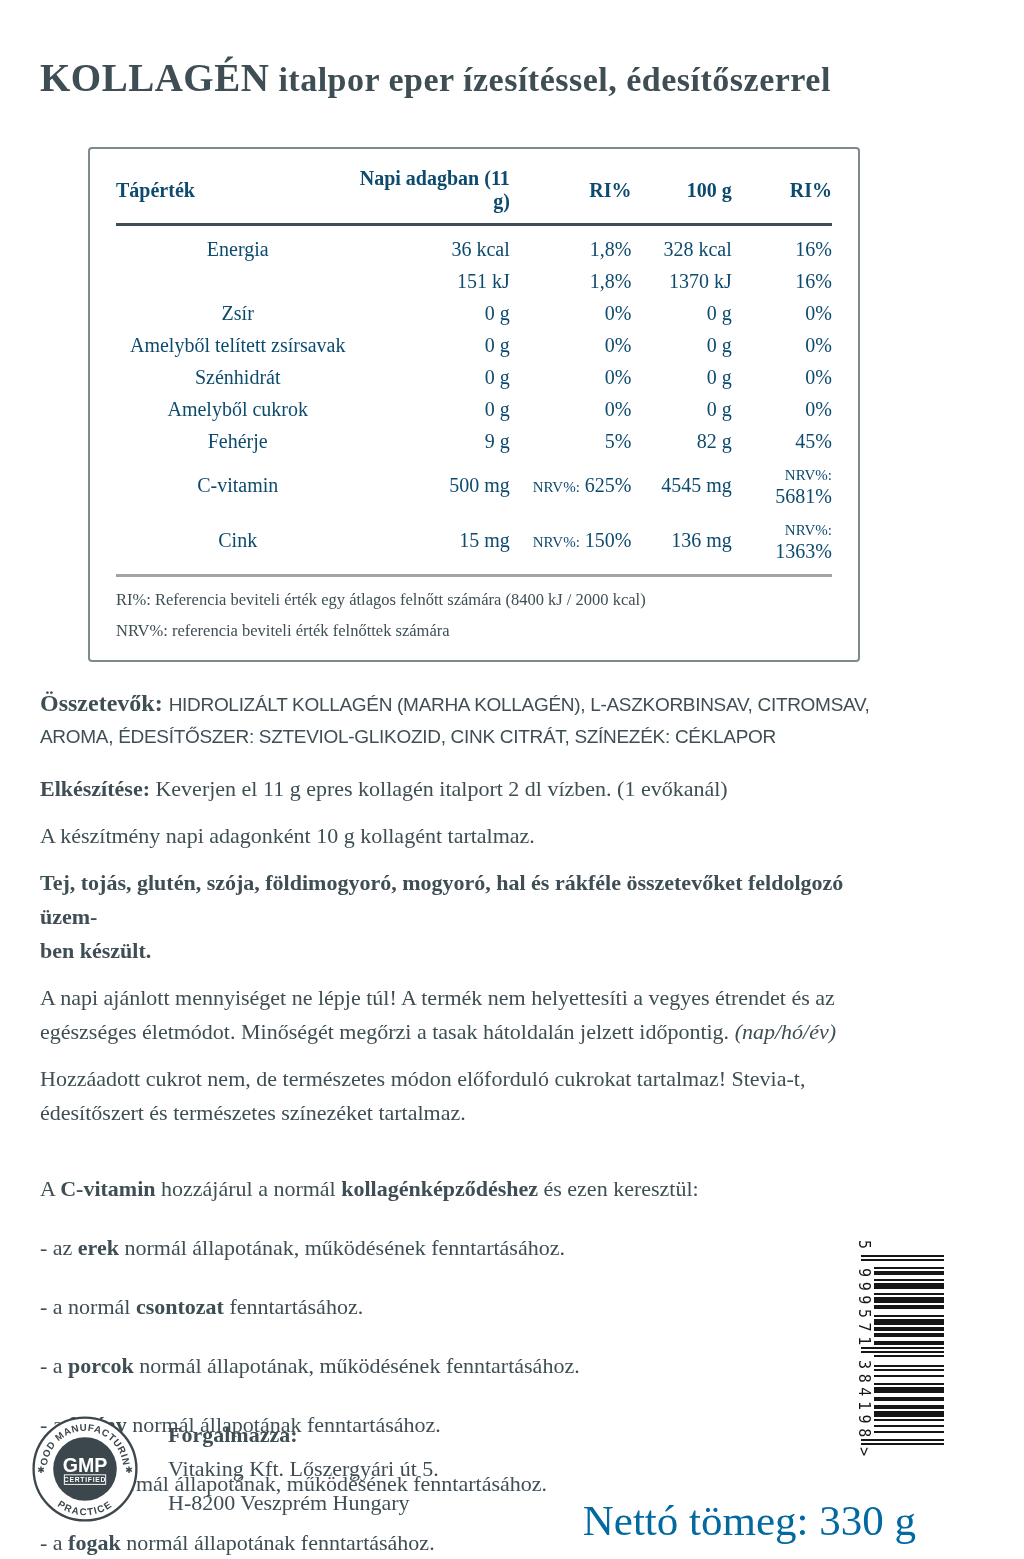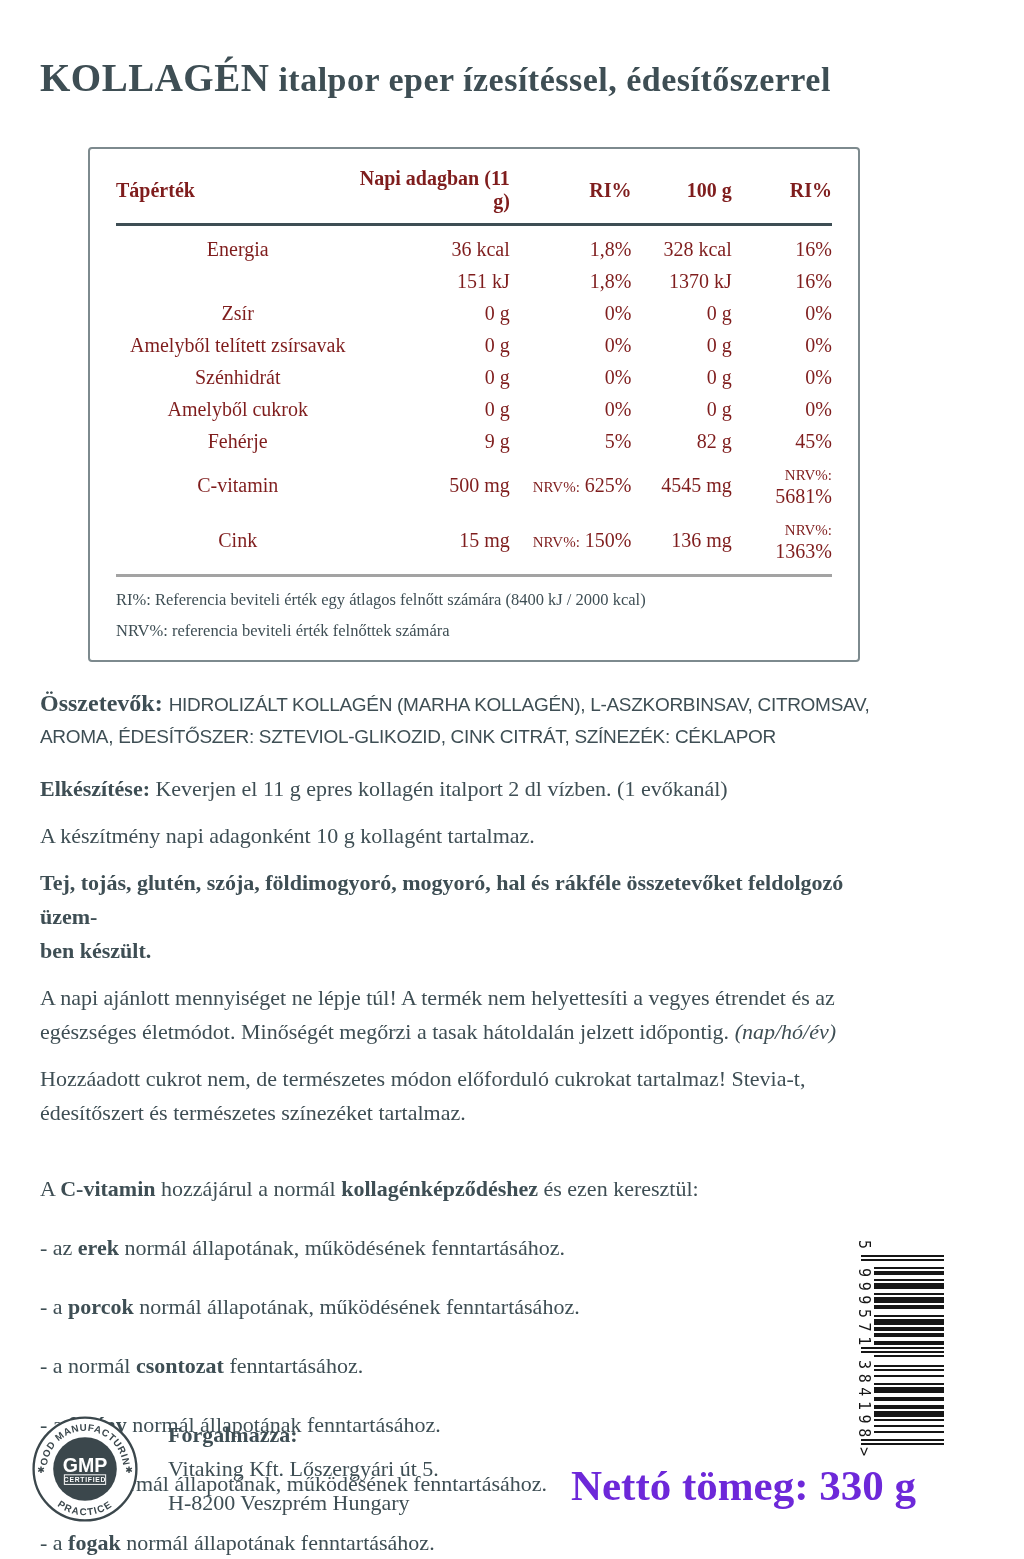--- a/index.html
+++ b/index.html
@@ -17,21 +17,21 @@
   .title{margin:0;font-weight:700;letter-spacing:.5px;line-height:1;}
   .title .brand{font-size:39px;}
   .title .rest{font-size:34px;}
   
   .nt-box{
     margin:50px 44px 0 48px;
     border:2px solid #7d8a8e;
     border-radius:4px;
     padding:2px 26px 8px 26px;
   }
-  .nt-box table{width:100%;border-collapse:collapse;font-size:20px;color:#7f1d1d;}
+  .nt-box table{width:100%;border-collapse:collapse;font-size:20px;color:#0c4a6e;}
   .nt-box th{
     font-weight:700;text-align:right;font-size:20px;
     padding:16px 0 10px 0;border-bottom:3px solid #3e4e54;
   }
   .nt-box th.c0{text-align:left;}
   .nt-box col.w0{width:34%}.nt-box col.w1{width:21%}.nt-box col.w2{width:17%}
   .nt-box col.w3{width:14%}.nt-box col.w4{width:14%}
   .nt-box td{text-align:right;padding:4.5px 0;}
   .nt-box td.c0{text-align:center;}
   .nt-box tbody tr:first-child td{padding-top:12px;}
@@ -70,22 +70,22 @@
   .d-g1{left:13px;letter-spacing:4.6px;}
   .d-g2{left:105px;letter-spacing:4.6px;}
   .d-end{left:192px;}
   
   .footer{position:absolute;left:32px;top:1404px;display:flex;align-items:flex-start;}
   .gmp-logo{width:106px;height:106px;margin-top:12px;flex:none;}
   .address{margin-left:30px;font-size:22px;line-height:34px;margin-top:14px;}
   .address p{margin:0;}
   .address .lbl{font-weight:700;}
   .net-weight{
-    position:absolute;right:28px;top:1461px;
-    font-size:43px;font-weight:700;color:#6d28d9;white-space:nowrap;
+    position:absolute;right:28px;top:1496px;
+    font-size:43px;font-weight:400;color:#0369a1;white-space:nowrap;
   }
 </style>
 </head>
 <body>
 
 <div class="page">
 
   <h1 class="title"><span class="brand">KOLLAGÉN</span><span class="rest"> italpor eper ízesítéssel, édesítőszerrel</span></h1>
 
   <div class="nt-box">
@@ -183,22 +183,22 @@
 
     <p><b>Elkészítése:</b><span> Keverjen el 11 g epres kollagén italport 2 dl vízben. (1 evőkanál)</span></p>
     <p><span>A készítmény napi adagonként 10 g kollagént tartalmaz.</span></p>
     <p><b>Tej, tojás, glutén, szója, földimogyoró, mogyoró, hal és rákféle összetevőket feldolgozó üzem-</b><br><b>ben készült.</b></p>
     <p><span>A napi ajánlott mennyiséget ne lépje túl! A termék nem helyettesíti a vegyes étrendet és az egészséges életmódot. Minőségét megőrzi a tasak hátoldalán jelzett időpontig. </span><i>(nap/hó/év)</i></p>
     <p><span>Hozzáadott cukrot nem, de természetes módon előforduló cukrokat tartalmaz! Stevia-t, édesítőszert és természetes színezéket tartalmaz.</span></p>
     <p class="cvit"><span>A </span><b>C-vitamin</b><span> hozzájárul a normál </span><b>kollagénképződéshez</b><span> és ezen keresztül:</span></p>
 
     <div class="bullets">
       <p><span>- az </span><b>erek</b><span> normál állapotának, működésének fenntartásához.</span></p>
+      <p><span>- a normál </span><b>csontozat</b><span> fenntartásához.</span></p>
       <p><span>- a </span><b>porcok</b><span> normál állapotának, működésének fenntartásához.</span></p>
-      <p><span>- a normál </span><b>csontozat</b><span> fenntartásához.</span></p>
       <p><span>- a </span><b>fogíny</b><span> normál állapotának fenntartásához.</span></p>
       <p><span>- a </span><b>bőr</b><span> normál állapotának, működésének fenntartásához.</span></p>
       <p><span>- a </span><b>fogak</b><span> normál állapotának fenntartásához.</span></p>
     </div>
   </div>
 
   <div class="barcode-wrap">
     <div class="barcode-inner">
       <div class="bars">
           <div class="bar guard" style="left: 0px; width: 2px;"></div>

